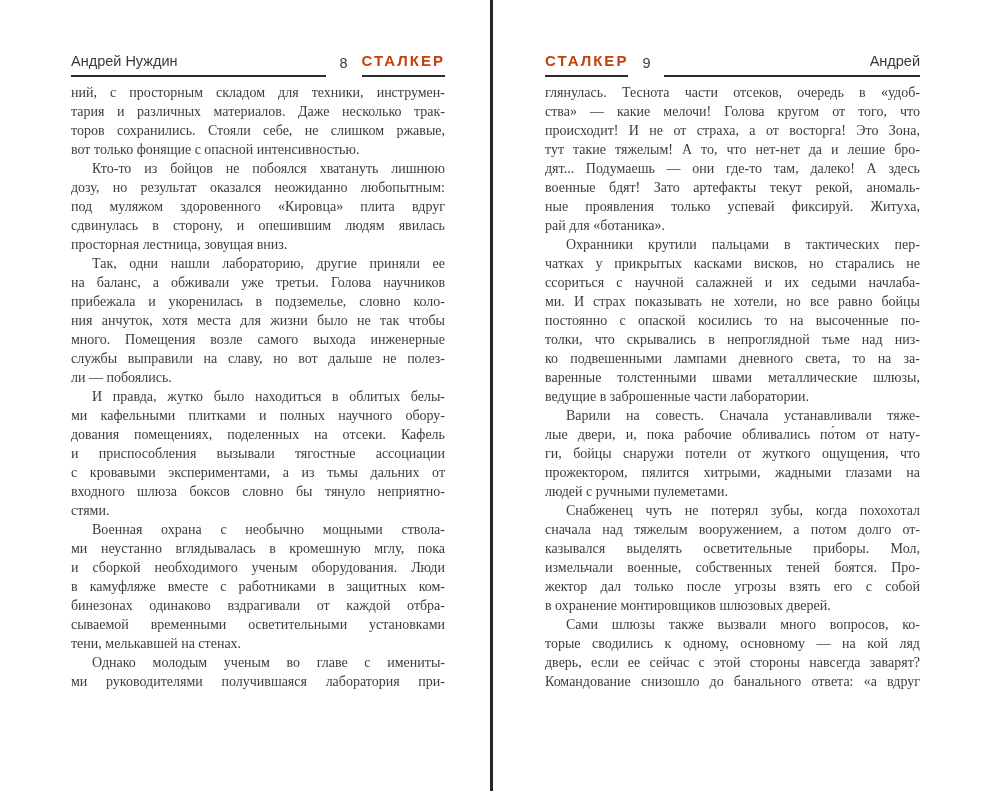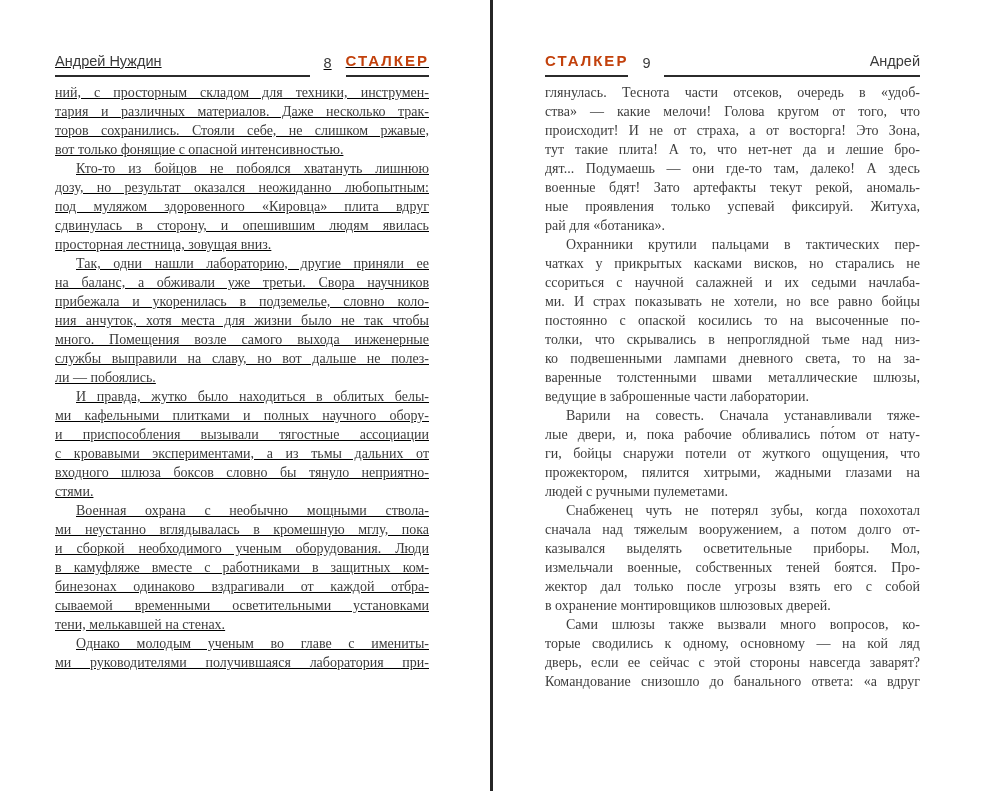--- a/index.html
+++ b/index.html
@@ -20,21 +20,21 @@
     left: 490px;
     top: 0;
     width: 3px;
     height: 791px;
     background: #262626;
   }
   .page {
     position: absolute;
     top: 0;
   }
-  .page-left  { left: 55px;  width: 374px; text-decoration: underline; }
+  .page-left  { left: 71px;  width: 374px; }
   .page-right { left: 545px; width: 375px; }
 
   .page-header {
     display: flex;
     align-items: flex-end;
     margin-top: 52px;
     font-family: "Liberation Sans", sans-serif;
     font-size: 14.5px;
     color: #3a3a3a;
   }
@@ -90,28 +90,29 @@
         <div class="line">ний, с просторным складом для техники, инструмен-</div>
         <div class="line">тария и различных материалов. Даже несколько трак-</div>
         <div class="line">торов сохранились. Стояли себе, не слишком ржавые,</div>
         <div class="line last">вот только фонящие с опасной интенсивностью.</div>
         <div class="line indent">Кто-то из бойцов не побоялся хватануть лишнюю</div>
         <div class="line">дозу, но результат оказался неожиданно любопытным:</div>
         <div class="line">под муляжом здоровенного «Кировца» плита вдруг</div>
         <div class="line">сдвинулась в сторону, и опешившим людям явилась</div>
         <div class="line last">просторная лестница, зовущая вниз.</div>
         <div class="line indent">Так, одни нашли лабораторию, другие приняли ее</div>
-        <div class="line">на баланс, а обживали уже третьи. Свора научников</div>
+        <div class="line">на баланс, а обживали уже третьи. Голова научников</div>
         <div class="line">прибежала и укоренилась в подземелье, словно коло-</div>
         <div class="line">ния анчуток, хотя места для жизни было не так чтобы</div>
         <div class="line">много. Помещения возле самого выхода инженерные</div>
         <div class="line">службы выправили на славу, но вот дальше не полез-</div>
         <div class="line last">ли — побоялись.</div>
         <div class="line indent">И правда, жутко было находиться в облитых белы-</div>
         <div class="line">ми кафельными плитками и полных научного обору-</div>
+        <div class="line">дования помещениях, поделенных на отсеки. Кафель</div>
         <div class="line">и приспособления вызывали тягостные ассоциации</div>
         <div class="line">с кровавыми экспериментами, а из тьмы дальних от</div>
         <div class="line">входного шлюза боксов словно бы тянуло неприятно-</div>
         <div class="line last">стями.</div>
         <div class="line indent">Военная охрана с необычно мощными ствола-</div>
         <div class="line">ми неустанно вглядывалась в кромешную мглу, пока</div>
         <div class="line">и сборкой необходимого ученым оборудования. Люди</div>
         <div class="line">в камуфляже вместе с работниками в защитных ком-</div>
         <div class="line">бинезонах одинаково вздрагивали от каждой отбра-</div>
         <div class="line">сываемой временными осветительными установками</div>
@@ -126,21 +127,21 @@
   <div class="page page-right">
     <div class="page-header">
       <span class="seg seg-logo">СТАЛКЕР</span>
       <span class="pagenum">9</span>
       <span class="seg seg-grow seg-right-text">Андрей</span>
     </div>
     <div class="page-body">
         <div class="line">глянулась. Теснота части отсеков, очередь в «удоб-</div>
         <div class="line">ства» — какие мелочи! Голова кругом от того, что</div>
         <div class="line">происходит! И не от страха, а от восторга! Это Зона,</div>
-        <div class="line">тут такие плита! А то, что нет-нет да и лешие бро-</div>
+        <div class="line">тут такие тяжелым! А то, что нет-нет да и лешие бро-</div>
         <div class="line">дят... Подумаешь — они где-то там, далеко! А здесь</div>
         <div class="line">военные бдят! Зато артефакты текут рекой, аномаль-</div>
         <div class="line">ные проявления только успевай фиксируй. Житуха,</div>
         <div class="line last">рай для «ботаника».</div>
         <div class="line indent">Охранники крутили пальцами в тактических пер-</div>
         <div class="line">чатках у прикрытых касками висков, но старались не</div>
         <div class="line">ссориться с научной салажней и их седыми начлаба-</div>
         <div class="line">ми. И страх показывать не хотели, но все равно бойцы</div>
         <div class="line">постоянно с опаской косились то на высоченные по-</div>
         <div class="line">толки, что скрывались в непроглядной тьме над низ-</div>

